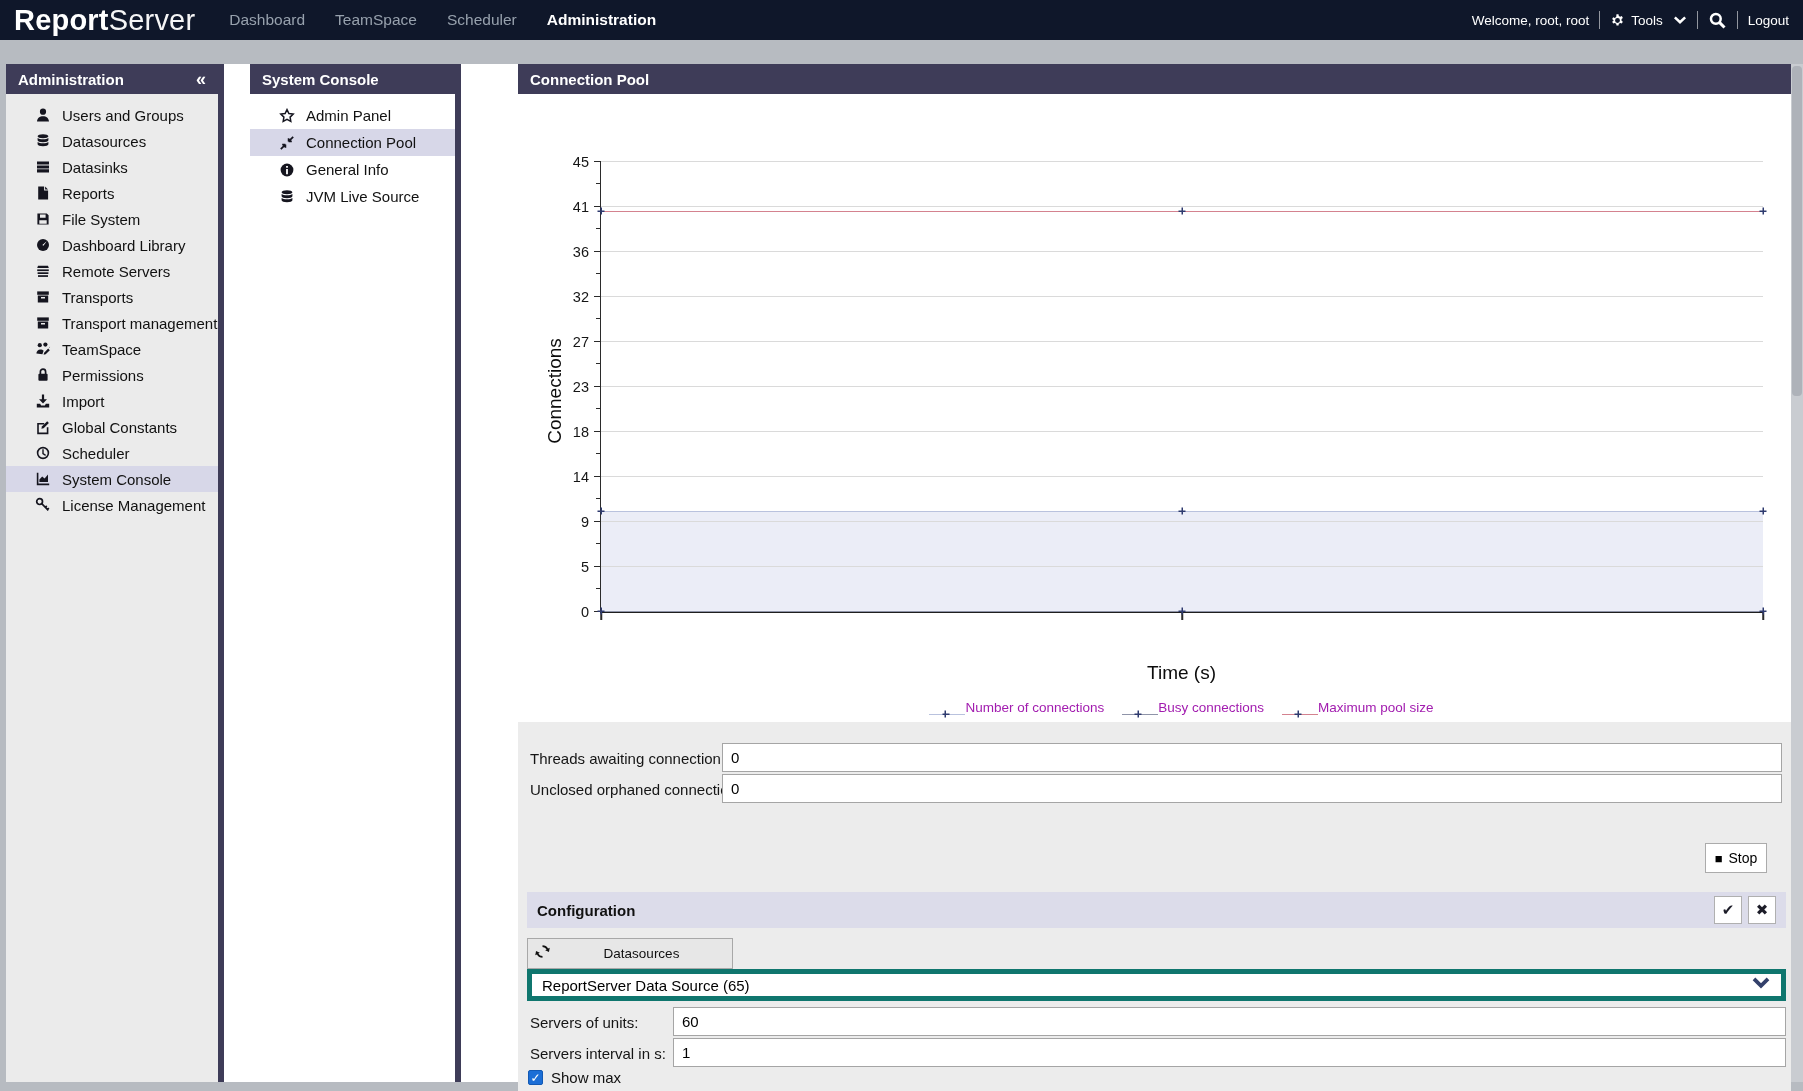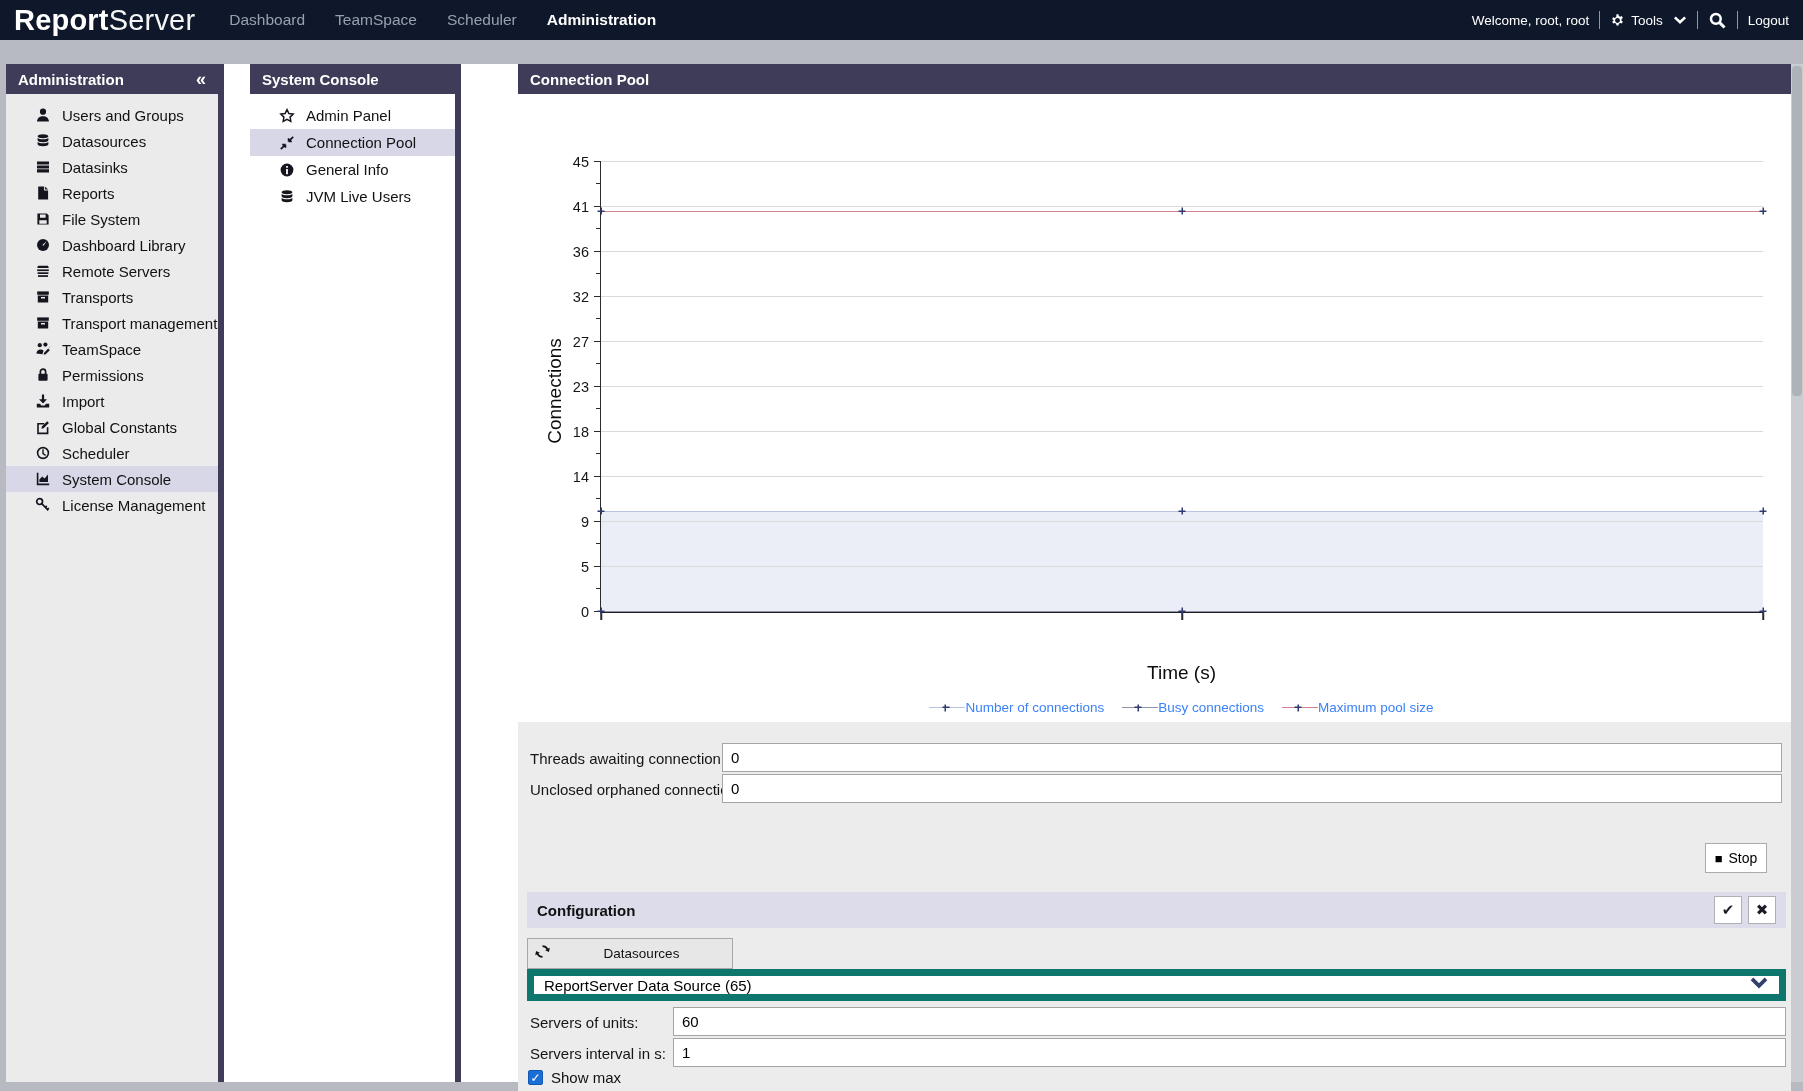--- a/index.html
+++ b/index.html
@@ -53,21 +53,21 @@
   .marker { position:absolute; width:7px; height:7px; z-index:3; transform:translate(-50%,50%);
             background:linear-gradient(var(--mc),var(--mc)) center/7px 1.5px no-repeat,
                        linear-gradient(var(--mc),var(--mc)) center/1.5px 7px no-repeat; }
   .ytick { position:absolute; left:-7px; width:7px; height:1px; background:#2b2b2b; margin-bottom:-0.5px; }
   .ytick.minor { left:-5px; width:5px; }
   .ytick-label { position:absolute; right:calc(100% + 12px); transform:translateY(50%); margin-bottom:-1px; font-size:14.5px; color:#151515; white-space:nowrap; }
   .xtick { position:absolute; bottom:-9px; width:1.5px; height:9px; background:#2b2b2b; transform:translateX(-50%); }
   .ylabel { position:absolute; left:-18px; top:286px; width:110px; text-align:center; transform:rotate(-90deg); font-size:19px; color:#0c0c0c; }
   .xlabel { position:absolute; left:82px; top:568px; width:1163px; text-align:center; font-size:19px; color:#0c0c0c; }
   .legend { position:absolute; left:82px; top:606px; width:1163px; display:flex; justify-content:center; align-items:center; gap:18px; }
-  .legend-item { display:flex; align-items:center; gap:0; font-size:13.5px; color:#3b82f6; }
+  .legend-item { display:flex; align-items:flex-end; gap:0; font-size:13.5px; color:#a21caf; }
   .legend-line { position:relative; display:inline-block; width:36px; height:1.5px; background:#999; }
   .legend-marker { position:absolute; left:45%; top:50%; width:7px; height:7px; transform:translate(-50%,-50%);
             background:linear-gradient(var(--mc),var(--mc)) center/7px 1.5px no-repeat,
                        linear-gradient(var(--mc),var(--mc)) center/1.5px 7px no-repeat; }
 
   
   .form-area { position:absolute; left:0; top:628px; width:100%; height:370px; background:#ececec; }
   .fld-label { position:absolute; font-size:15px; color:#151515; white-space:nowrap; }
   .txt { position:absolute; border:1px solid #a5a5a5; background:#fff; font-family:"Liberation Sans",sans-serif; font-size:15px; color:#000; padding:0 8px; outline:none; }
   #fld1-label { left:12px; top:28px; }  #fld1 { left:204px; top:21px; width:1060px; height:29px; }
@@ -76,21 +76,21 @@
   .stop-square { font-size:13px; line-height:1; }
 
   .config-bar { position:absolute; left:9px; top:170px; width:1259px; height:36px; background:#dcdcea; display:flex; align-items:center; padding:0 10px; }
   .config-title { font-size:15px; font-weight:bold; color:#111; }
   .cfg-btns { margin-left:auto; display:flex; gap:6px; }
   .sq-btn { width:28px; height:28px; background:#fff; border:1px solid #b0b0b0; display:flex; align-items:center; justify-content:center; font-size:15px; color:#1c1c28; cursor:pointer; }
 
   .ds-tab { position:absolute; left:9px; top:216px; width:206px; height:31px; background:#e7e7e7; border:1px solid #a8a8a8; display:flex; align-items:center; cursor:pointer; }
   .ds-tab .refresh { margin-left:6px; }
   .ds-tab-label { flex:1; text-align:center; font-size:13.5px; color:#111; }
-  .dropdown { position:absolute; left:9px; top:247px; width:1259px; height:32px; background:#fff; border:7px solid #0f766e; display:flex; align-items:center; cursor:pointer; }
+  .dropdown { position:absolute; left:9px; top:247px; width:1259px; height:32px; background:#fff; border:5px solid #0f766e; display:flex; align-items:center; cursor:pointer; }
   .dropdown-value { margin-left:10px; font-size:15px; color:#000; }
   .dropdown .chev { margin-left:auto; margin-right:10px; }
 
   #cfg1-label { left:12px; top:292px; } #cfg1 { left:155px; top:285px; width:1113px; height:29px; }
   #cfg2-label { left:12px; top:323px; } #cfg2 { left:155px; top:316px; width:1113px; height:29px; }
 
   .checkbox-row { position:absolute; left:10px; top:347px; display:flex; align-items:center; gap:8px; cursor:pointer; }
   .checkbox { width:15px; height:15px; background:#1b6ed6; border:1px solid #1259b4; border-radius:2px; color:#fff; font-size:12px; line-height:14px; text-align:center; }
   .checkbox-label { font-size:15px; color:#111; }
 </style>
@@ -320,21 +320,21 @@
             </svg>
           </span>
           <span>General Info</span>
         </div>
       <div class="menu-item">
           <span class="ico">
             <svg width="16" height="16" viewBox="0 0 16 16">
               <path fill="#15151f" d="M8 1.2c3 0 5.4.9 5.4 2s-2.4 2-5.4 2-5.4-.9-5.4-2 2.4-2 5.4-2zM2.6 4.9c1 .9 3 1.4 5.4 1.4s4.4-.5 5.4-1.4v2.3c0 1.1-2.4 2-5.4 2s-5.4-.9-5.4-2zM2.6 8.9c1 .9 3 1.4 5.4 1.4s4.4-.5 5.4-1.4v2.4c0 1.1-2.4 2-5.4 2s-5.4-.9-5.4-2z"></path>
             </svg>
           </span>
-          <span>JVM Live Users</span>
+          <span>JVM Live Source</span>
         </div>
     </div>
   </div>
   <div id="console-splitter"></div>
   <div id="gap2"></div>
 
   <div class="panel" id="main-panel">
     <div class="panel-header">
       <span>Connection Pool</span>
     </div>

